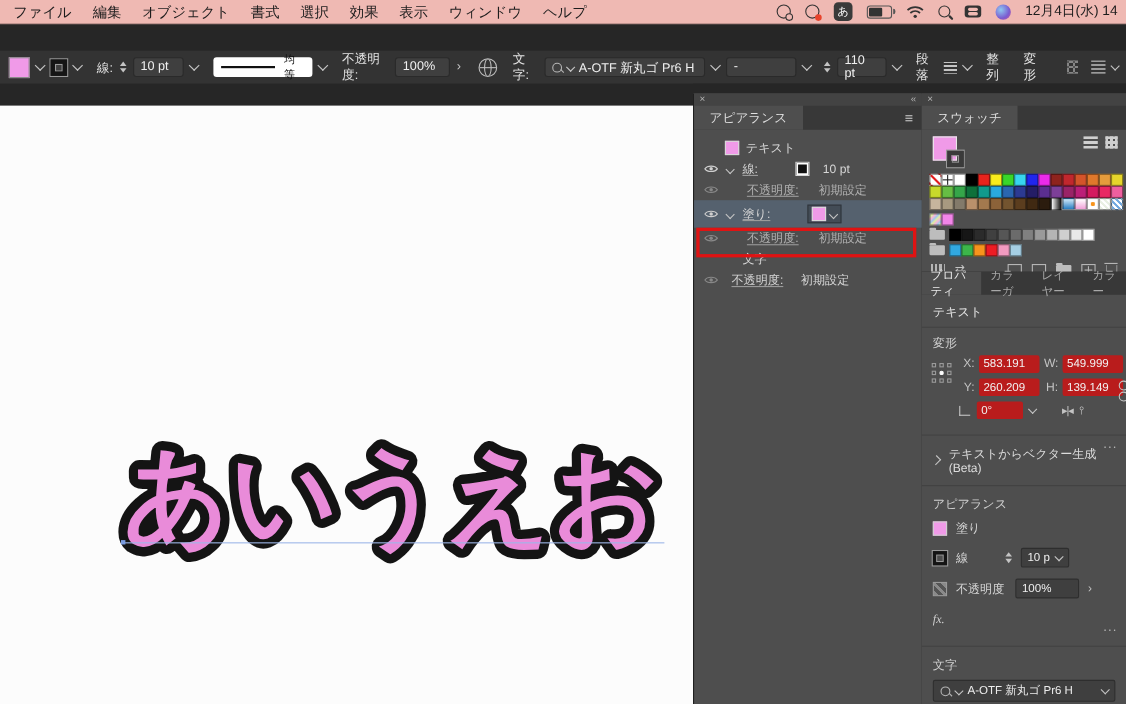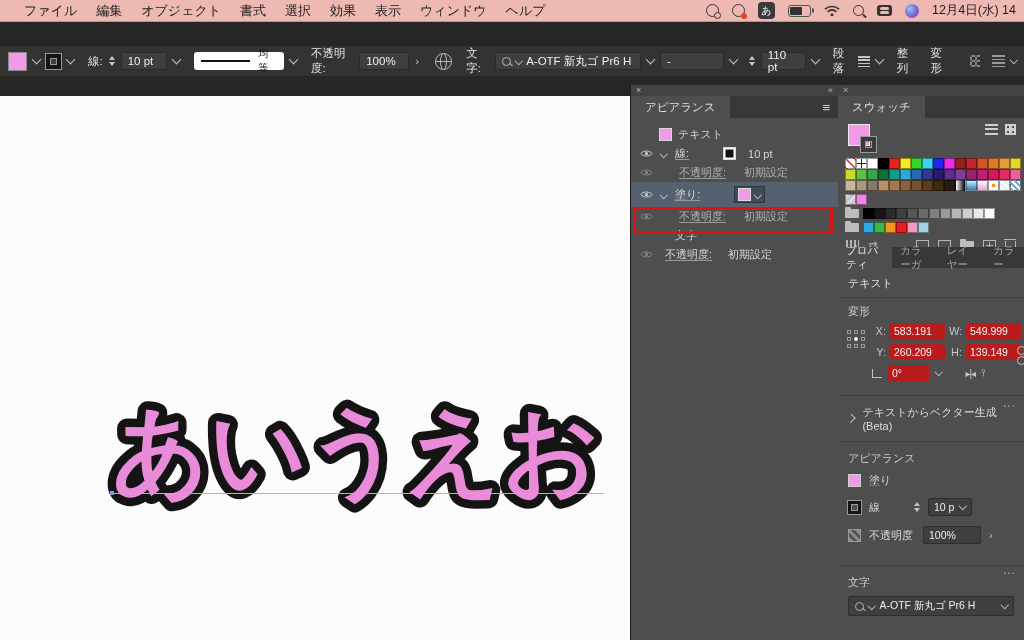--- a/index.html
+++ b/index.html
@@ -2,21 +2,21 @@
 <html><head>
 <meta charset="utf-8">
 <style>
   html,body{margin:0;padding:0;background:#262626;}
   #app{position:relative;width:1024px;height:640px;overflow:hidden;
        font-family:"Liberation Sans","DejaVu Sans",sans-serif;
        -webkit-font-smoothing:antialiased;}
   
   #menubar{position:absolute;left:0;top:0;width:1024px;height:22px;background:#efb9b3;
            display:flex;align-items:center;color:#1c1c1c;font-size:13px;border-bottom:1px solid rgba(0,0,0,.2);box-sizing:border-box;}
-  #menu-items{display:flex;margin-left:24px;}
+  #menu-items{display:flex;margin-left:12px;}
   #menu-items span{margin-right:19px;cursor:default;}
   #menu-status{margin-left:auto;display:flex;align-items:center;gap:13px;margin-right:8px;}
   .st-ic{display:inline-flex;align-items:center;justify-content:center;}
   .ring{width:11px;height:11px;border:1.5px solid #333;border-radius:50%;position:relative;}
   .ring .dot{position:absolute;right:-3px;bottom:-3px;width:6px;height:6px;border-radius:50%;background:#e8442c;}
   .ring .gear{position:absolute;right:-3px;bottom:-3px;width:5px;height:5px;border-radius:50%;border:1.5px solid #333;background:#efb9b3;}
   .inputsrc{width:17px;height:17px;background:#3a3a3a;color:#fff;border-radius:4px;font-size:10px;
             display:flex;align-items:center;justify-content:center;}
   .battery{width:21px;height:10px;border:1.5px solid #555;border-radius:3px;position:relative;background:#efb9b3;}
   .battery i{position:absolute;left:1px;top:1px;bottom:1px;width:12px;background:#333;border-radius:1px;}
@@ -539,20 +539,21 @@
           <span>10 p</span>
           <span class="chev sm" style="margin-left:6px;"></span>
         </span>
       </div>
       <div class="approw">
         <span class="ap-op"></span>
         <span>不透明度</span>
         <span class="pfield" style="margin-left:2px;width:46px;">100%</span>
         <span style="color:#c4c4c4;">›</span>
       </div>
+      <div class="fx">fx.</div>
       <div class="dotsmore" style="top:295px;">...</div>
       <div class="pdivider" style="margin-top:16px;"></div>
       <div class="psection" style="padding-top:9px;">文字</div>
       <div class="charfield">
         <span class="magp"></span>
         <span class="chev sm" style="margin:0;"></span>
         <span>A-OTF 新丸ゴ Pr6 H</span>
         <span class="chev sm" style="margin-left:auto;"></span>
       </div>
 

